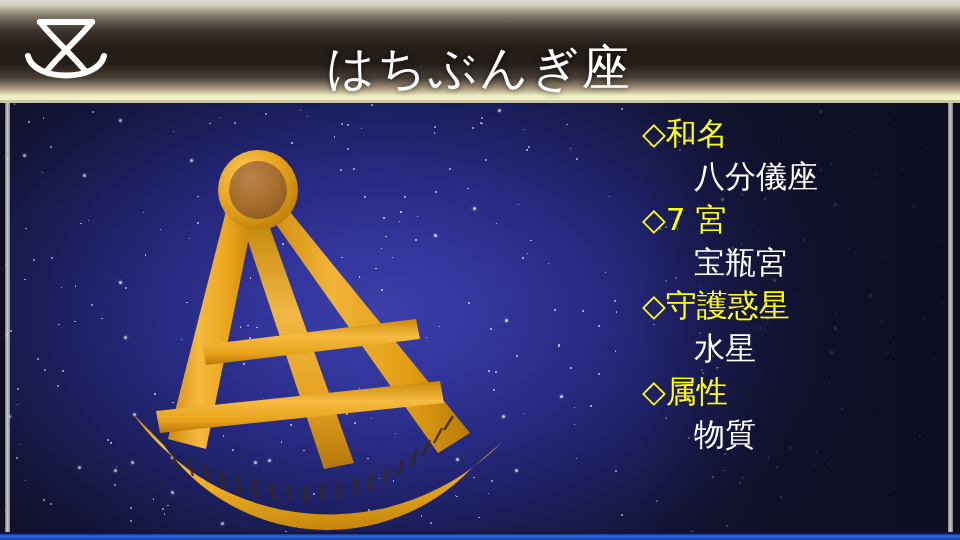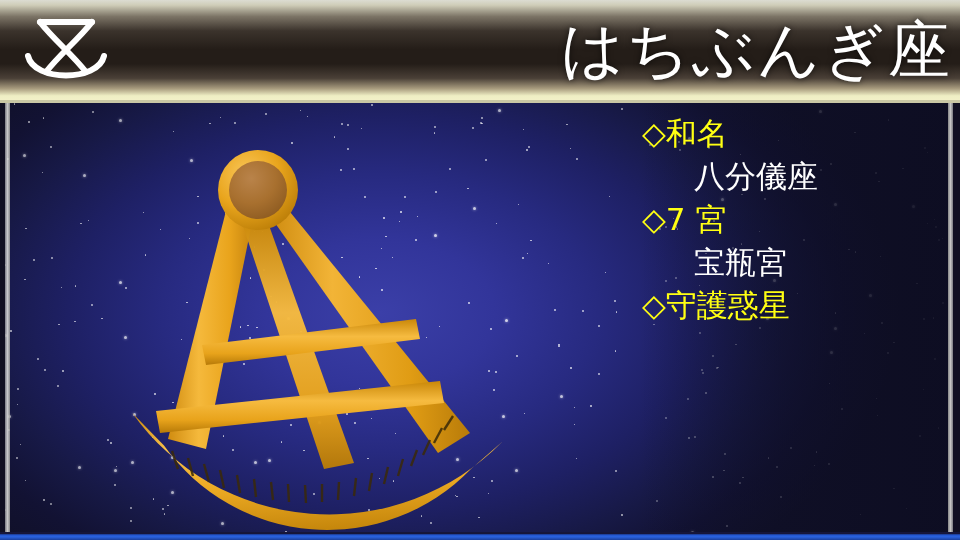--- a/index.html
+++ b/index.html
@@ -33,24 +33,24 @@
     background:#c9c7a4;
   }
   .header-inner{
     position:absolute; left:6px; right:8px; top:4px; bottom:8px;
   }
 
   .sign-symbol{
     position:absolute; left:14px; top:6px; width:92px; height:84px;
   }
   .title{
-    position:absolute; left:0; right:0; top:6px;
-    text-align:right;
+    position:absolute; left:0; right:0; top:23px;
+    text-align:center;
     color:#ffffff;
-    font-size:62px;
+    font-size:48px;
     line-height:80px;
     letter-spacing:2px;
     font-family:"DejaVu Sans","Liberation Sans",sans-serif;
     font-weight:400;
     white-space:nowrap;
     text-shadow:0 0 6px rgba(0,0,0,.65);
   }
 
   
   .stage{
@@ -574,22 +574,27 @@
         <span class="value">八分儀座</span>
       </div>
 
       <div class="row">
         <span class="label dia">◇7 宮</span>
         <span class="value">宝瓶宮</span>
       </div>
 
       <div class="row">
         <span class="label dia">◇守護惑星</span>
+        <span class="value">水星</span>
       </div>
 
+      <div class="row">
+        <span class="label dia">◇属性</span>
+        <span class="value">物質</span>
+      </div>
 
     </div>
   </div>
 
   <div class="edge-left-dark"></div>
   <div class="edge-right-dark"></div>
   <div class="edge-left"></div>
   <div class="edge-right"></div>
   <div class="bottom-bar"></div>
 

